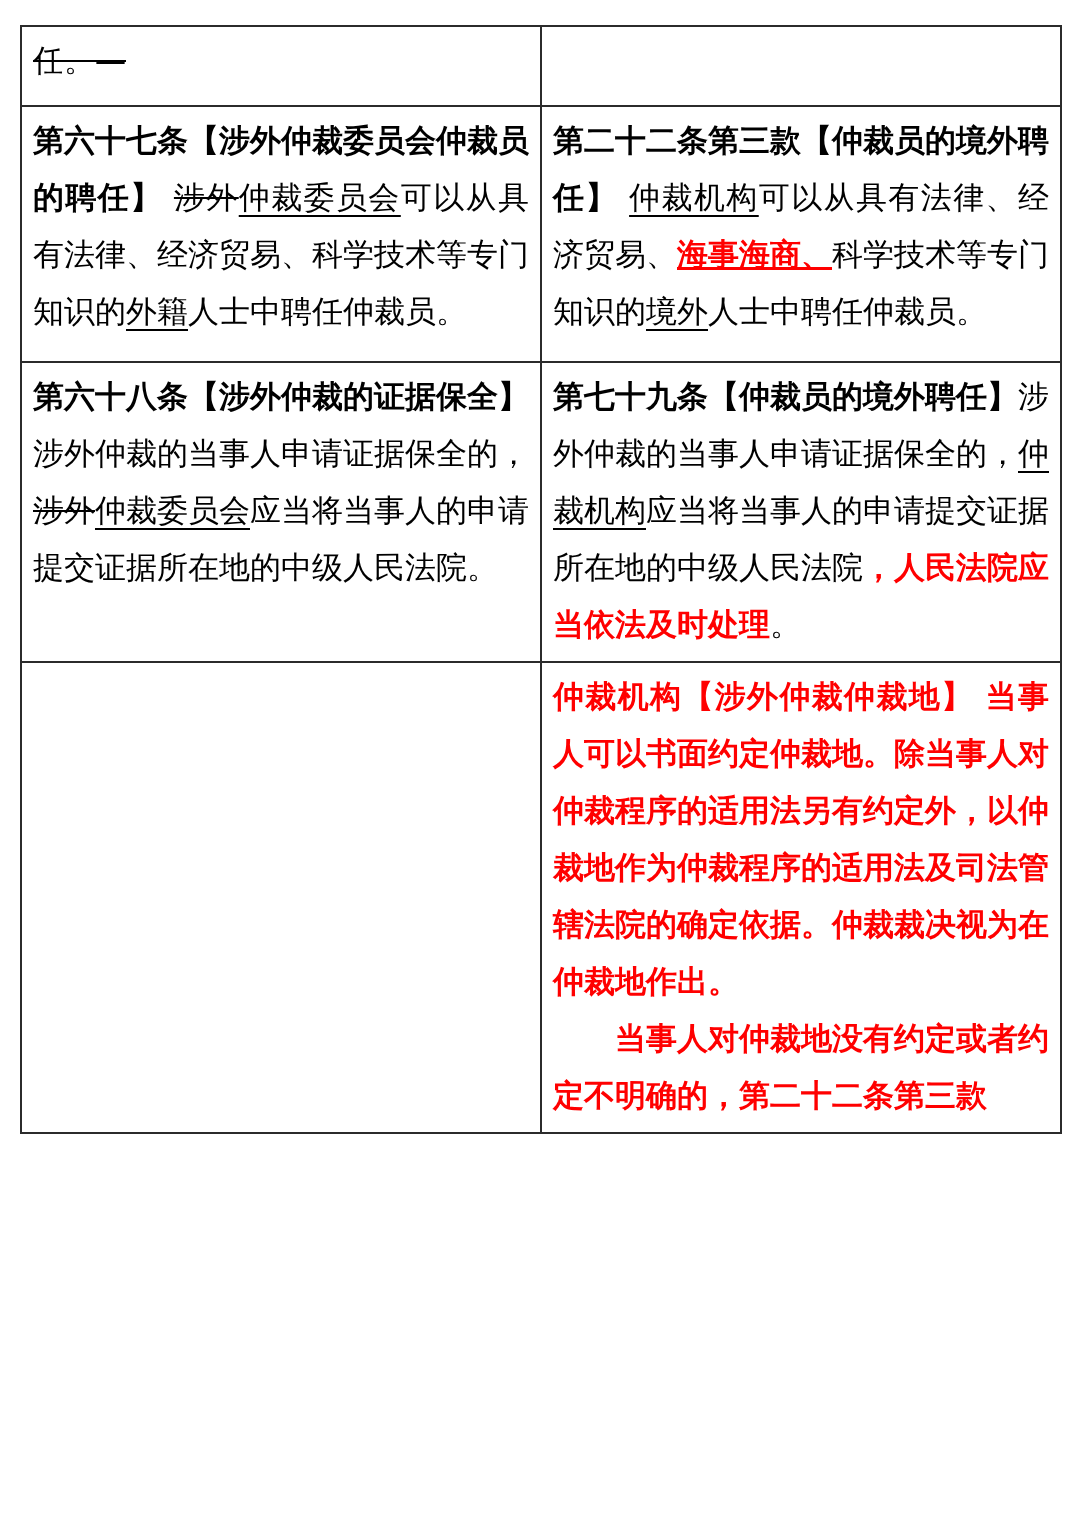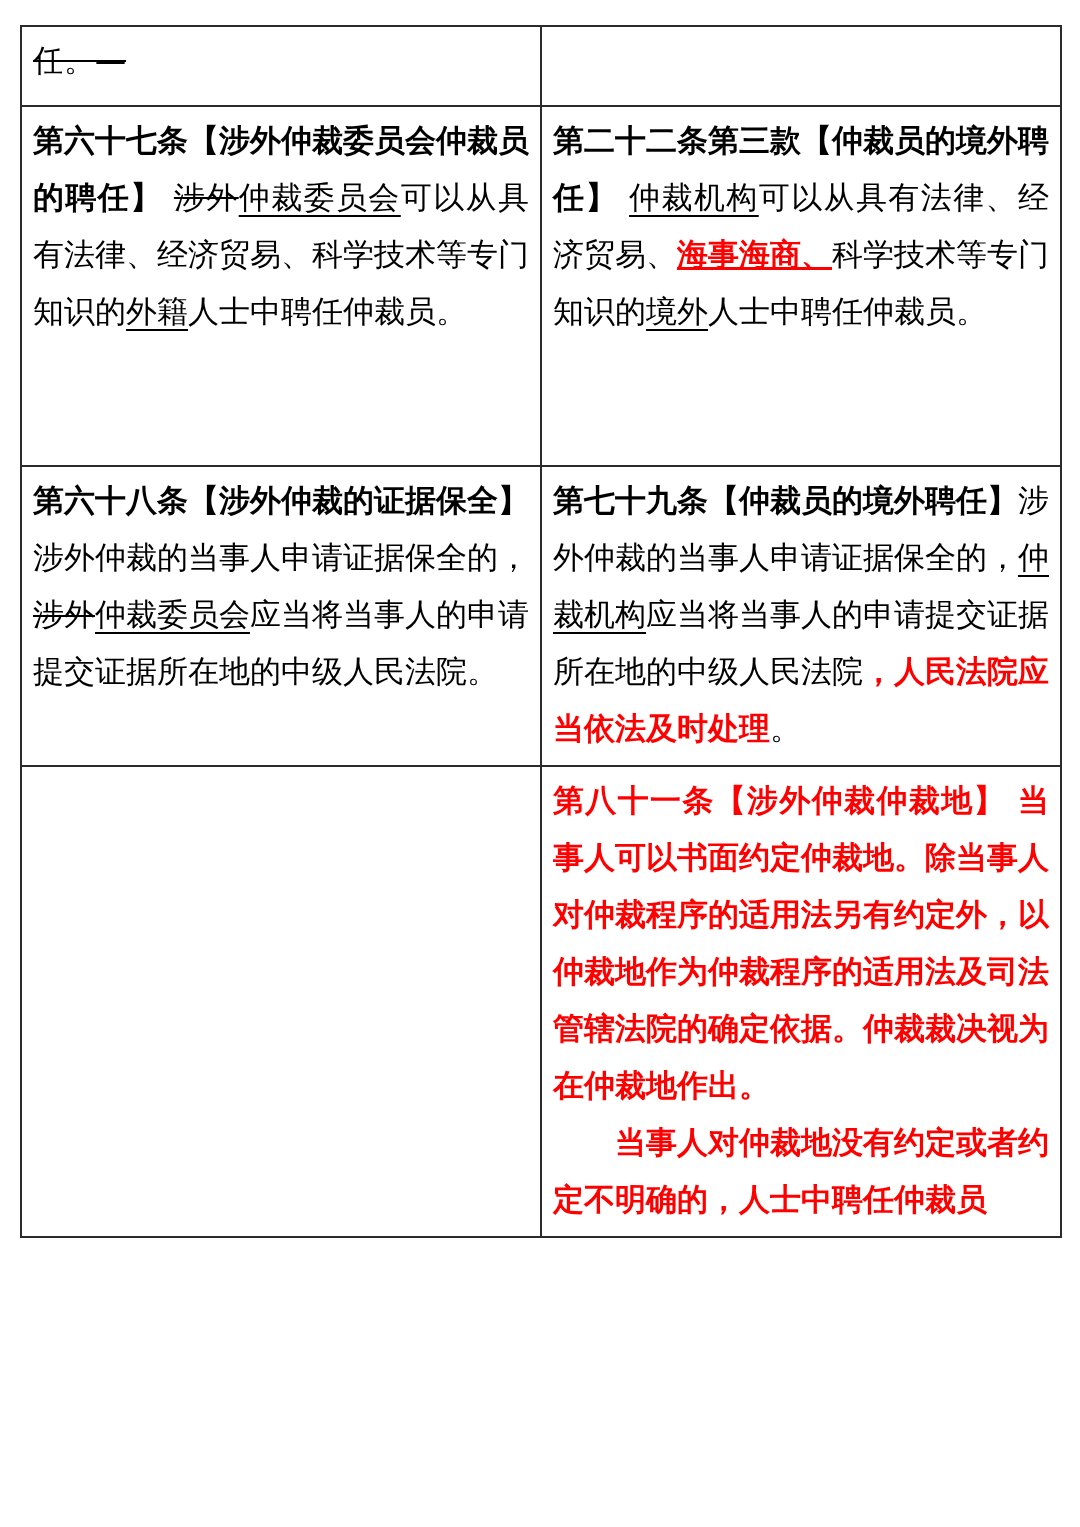--- a/index.html
+++ b/index.html
@@ -26,22 +26,22 @@
     width: 520px;
     box-sizing: border-box;
     border: 2px solid #2b2b2b;
     vertical-align: top;
     padding: 5px 11px 8px 11px;
     font-size: 31px;
     line-height: 57px;
     color: #000000;
   }
   tr:nth-child(1) td { height: 80px; }
-  tr:nth-child(2) td { height: 360px; }
-  tr:nth-child(3) td { height: 294px; font-family: Liberation Serif, serif; }
+  tr:nth-child(2) td { height: 256px; }
+  tr:nth-child(3) td { height: 294px; }
   tr:nth-child(4) td { height: 290px; }
   tr:nth-child(5) td { height: 458px; }
 
   .para {
     margin: 0;
     text-align: justify;
     text-justify: inter-character;
   }
   .para.indent { text-indent: 62px; }
 
@@ -86,19 +86,19 @@
           <td>
             <div class="para"><span class="run bold">第六十八条【涉外仲裁的证据保全】</span><span class="run normal">涉外仲裁的当事人申请证据保全的，</span><span class="run strike">涉外</span><span class="run underline">仲裁委员会</span><span class="run normal">应当将当事人的申请提交证据所在地的中级人民法院。</span></div>
           </td>
           <td>
             <div class="para"><span class="run bold">第七十九条【仲裁员的境外聘任】</span><span class="run normal">涉外仲裁的当事人申请证据保全的，</span><span class="run underline">仲裁机构</span><span class="run normal">应当将当事人的申请提交证据所在地的中级人民法院</span><span class="run red-bold" style="color: rgb(255, 0, 0);">，人民法院应当依法及时处理</span><span class="run normal">。</span></div>
           </td>
         </tr>
         <tr>
           <td></td>
           <td>
-            <div class="para"><span class="run red-bold" style="color: rgb(255, 0, 0);">第八十一条【涉外仲裁仲裁地】</span><span class="run red-bold" style="color: rgb(255, 0, 0);"> 当事人可以书面约定仲裁地。除当事人对仲裁程序的适用法另有约定外，以仲裁地作为仲裁程序的适用法及司法管辖法院的确定依据。仲裁裁决视为在仲裁地作出。</span></div>
-            <div class="para indent"><span class="run red-bold" style="color: rgb(255, 0, 0);">当事人对仲裁地没有约定或者约定不明确的，人士中聘任仲裁员</span></div>
+            <div class="para"><span class="run red-bold" style="color: rgb(255, 0, 0);">仲裁机构【涉外仲裁仲裁地】</span><span class="run red-bold" style="color: rgb(255, 0, 0);"> 当事人可以书面约定仲裁地。除当事人对仲裁程序的适用法另有约定外，以仲裁地作为仲裁程序的适用法及司法管辖法院的确定依据。仲裁裁决视为在仲裁地作出。</span></div>
+            <div class="para indent"><span class="run red-bold" style="color: rgb(255, 0, 0);">当事人对仲裁地没有约定或者约定不明确的，第二十二条第三款</span></div>
           </td>
         </tr>
       </tbody>
   </table>
 </div>
 
 </body></html>

